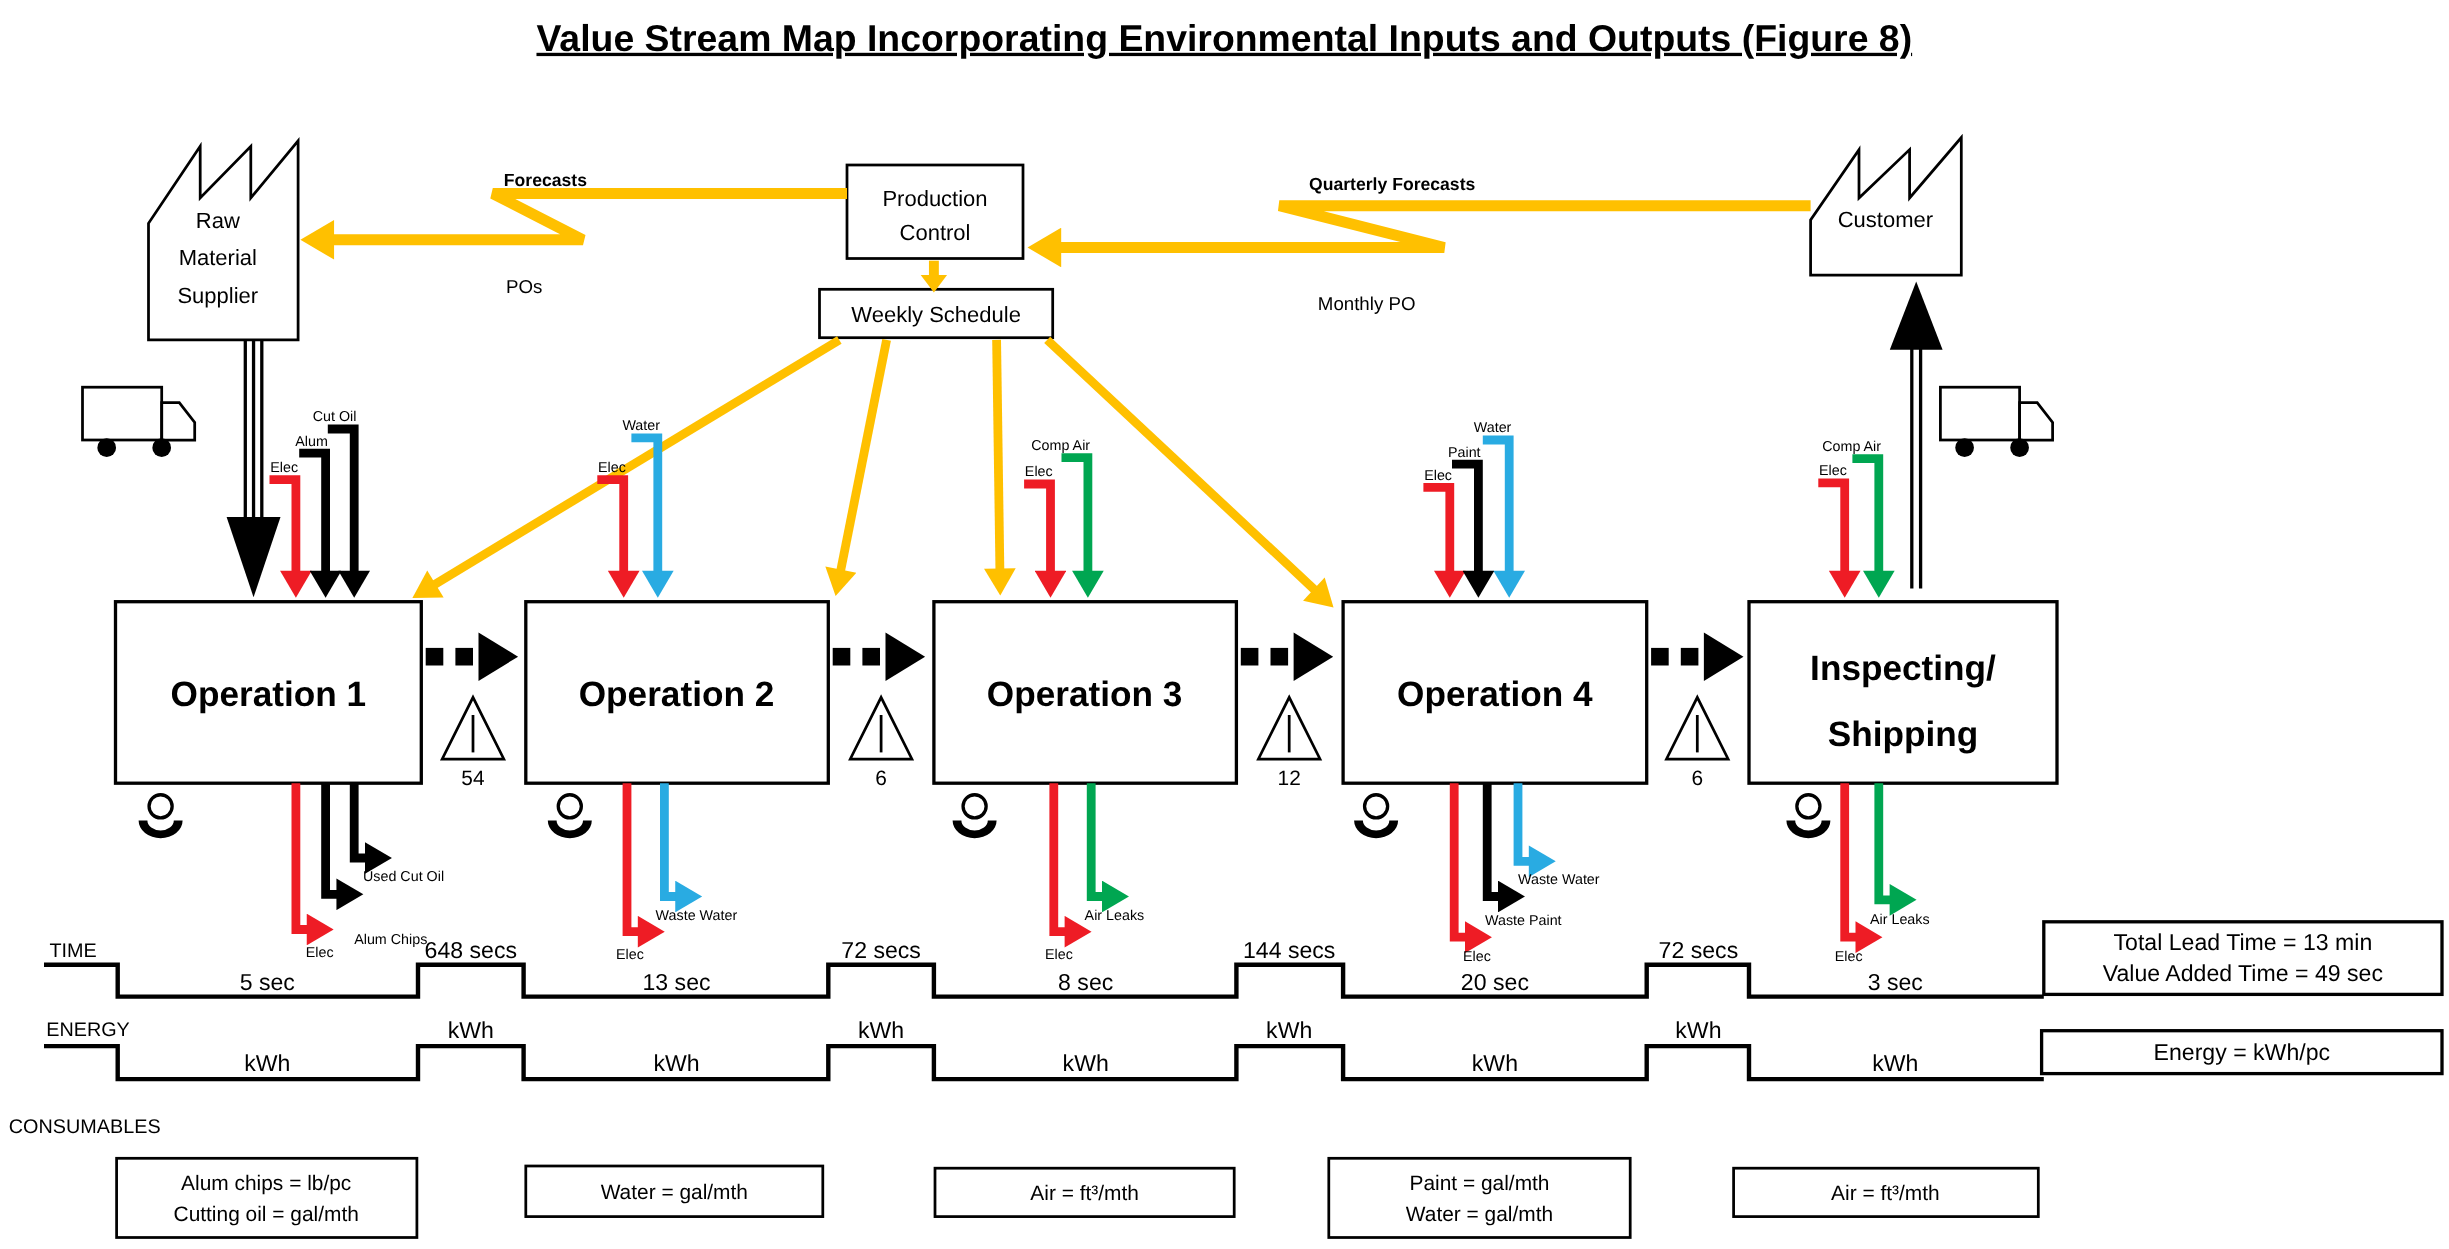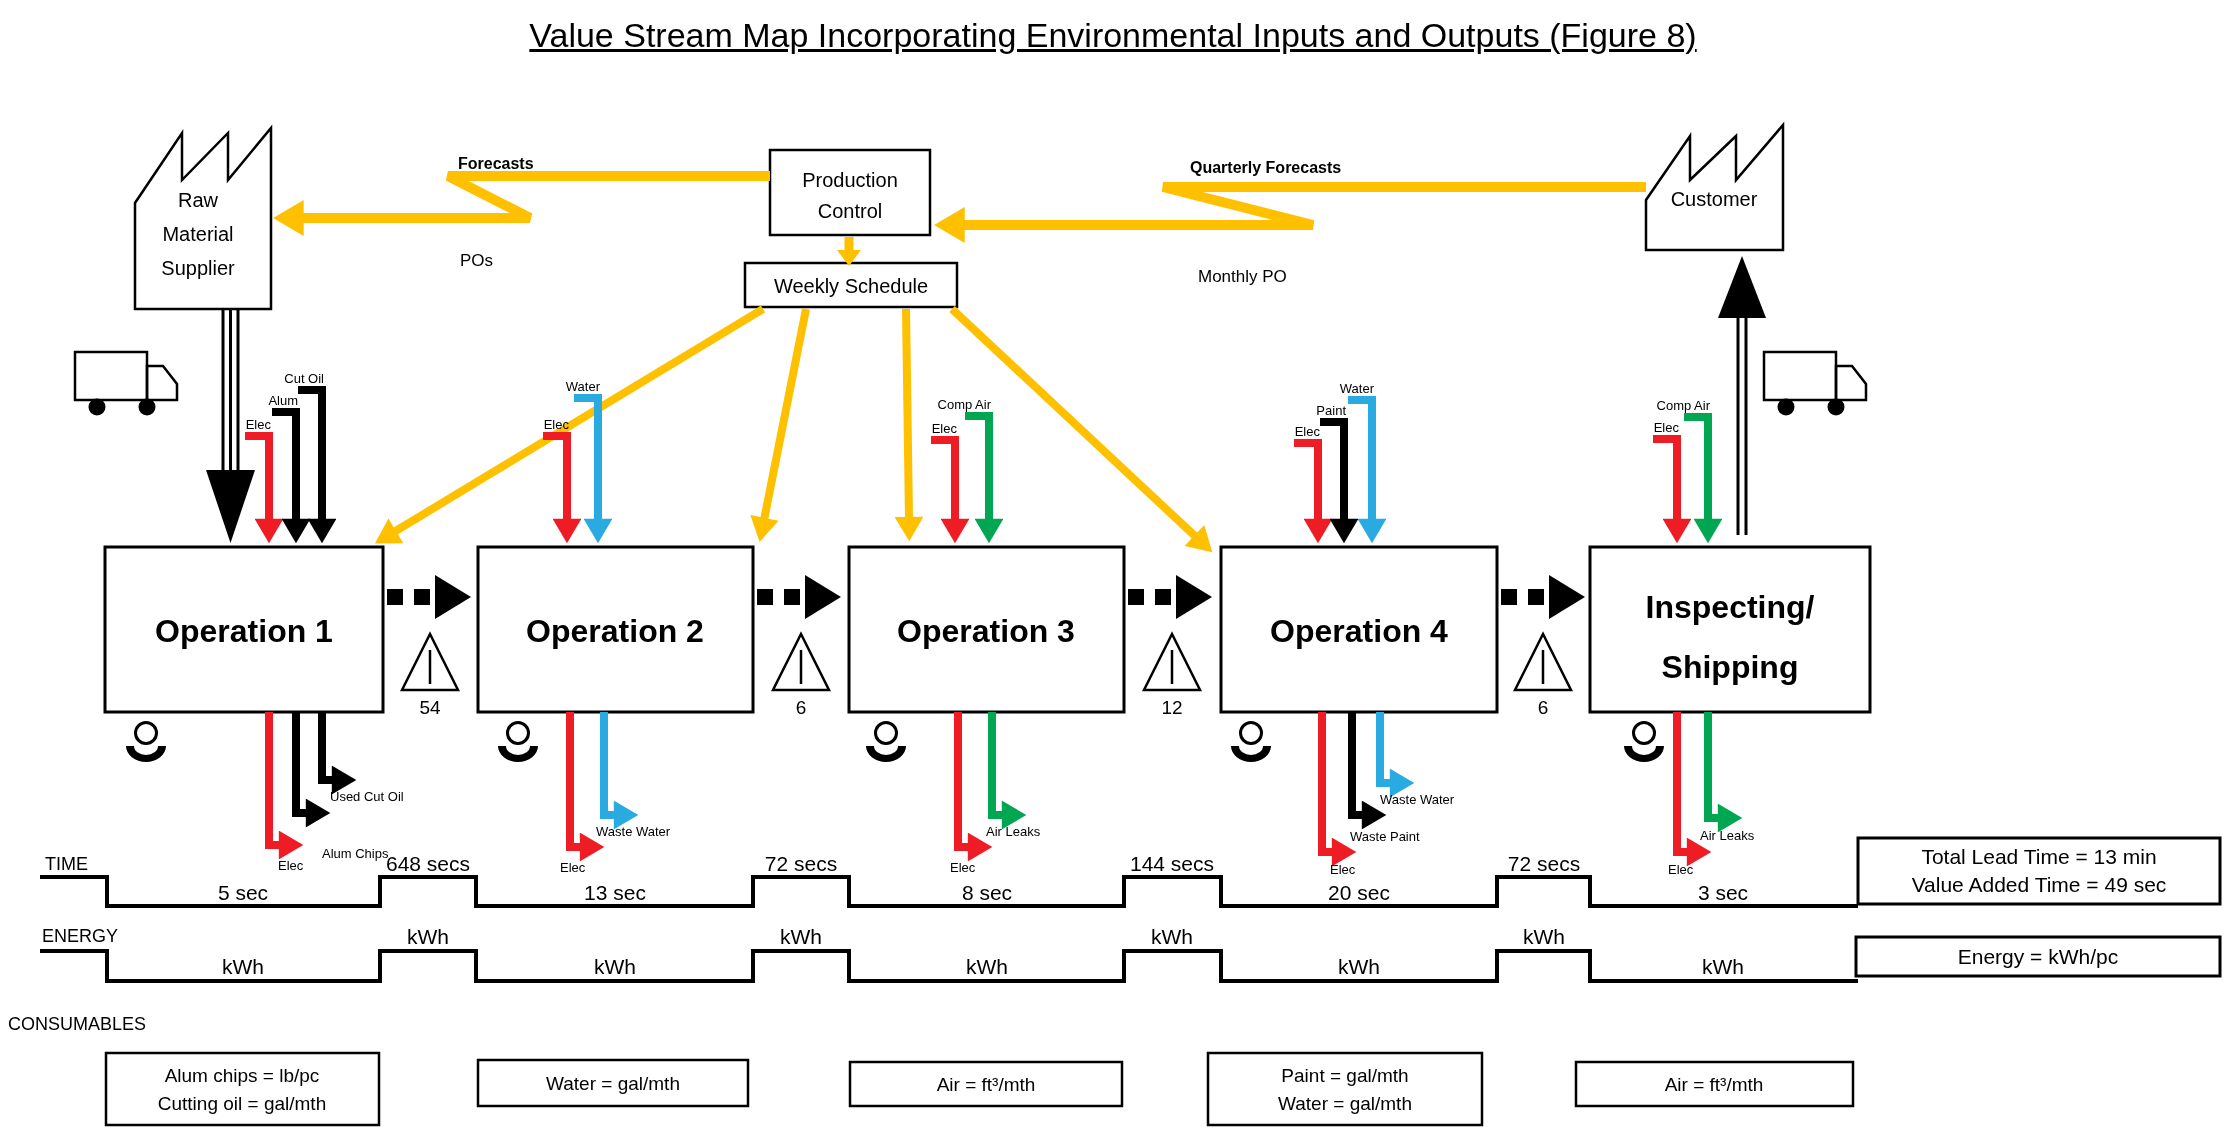--- a/index.html
+++ b/index.html
@@ -1,19 +1,19 @@
 <!DOCTYPE html>
 <html><head>
 <meta charset="utf-8">
 <style>
   html,body{margin:0;padding:0;background:#fff;}
   #stage{position:relative;width:2226px;height:1135px;background:#fff;overflow:hidden;
          font-family:"Liberation Sans",sans-serif;}
   #title-bar{position:absolute;top:16px;left:0;width:100%;text-align:center;}
-  #title-bar span{font-size:34px;font-weight:400;text-decoration:underline;color:#000;}
+  #title-bar span{font-size:34px;font-weight:700;text-decoration:underline;color:#000;}
   svg{position:absolute;top:0;left:0;}
   svg text{font-family:"Liberation Sans",sans-serif;fill:#000;}
   .lbl{font-size:13px;}
   .box-t{font-size:20px;}
   .op-t{font-size:32px;font-weight:700;}
   .flow-b{font-size:16px;font-weight:700;}
   .flow{font-size:17px;}
   .tl{font-size:21px;}
   .hdr{font-size:18px;}
   .cons{font-size:19px;}

